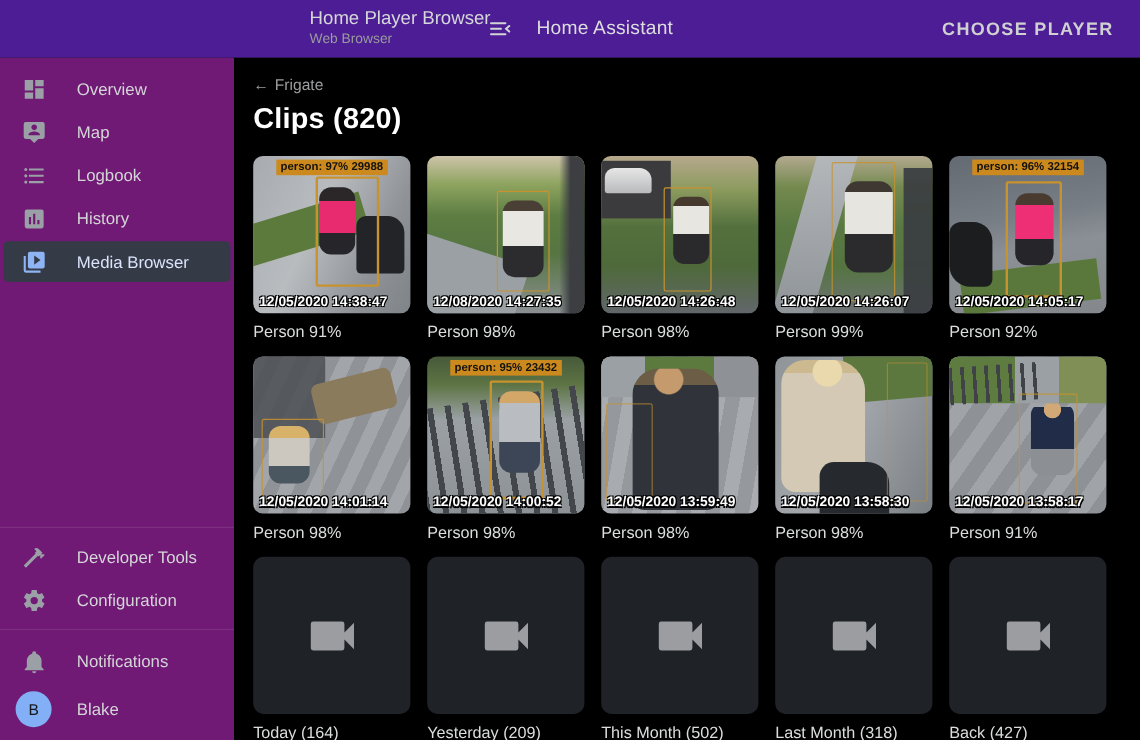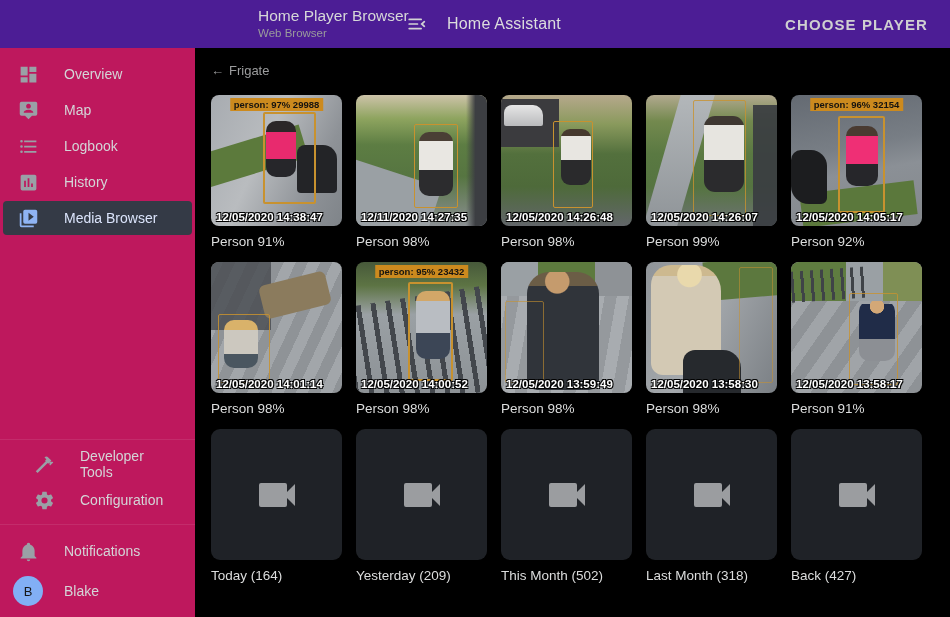--- a/index.html
+++ b/index.html
@@ -14,35 +14,35 @@
   .app-title { color:#dcdddd; font-size:16px; margin-left:6px; letter-spacing:.2px; }
   .panel-head { position:absolute; left:258px; top:7px; }
   .panel-title { color:#d6d7d8; font-size:15.5px; }
   .panel-sub { color:#9a9b9c; font-size:11.5px; margin-top:2px; }
   .choose-player { position:absolute; right:14px; top:0; height:48px; display:flex; align-items:center;
     color:#cfd0d1; font-size:15px; font-weight:700; letter-spacing:1.1px; cursor:pointer;
     padding:0 8px; border-radius:4px; }
 
   
   .sidebar { position:absolute; top:48px; left:0; width:195px; height:569px;
-    background:#be185d; display:flex; flex-direction:column; }
+    background:#701a75; display:flex; flex-direction:column; }
   .nav { padding-top:8px; }
   .nav-item { position:relative; height:36px; display:flex; align-items:center; cursor:pointer;
     color:#d4d5d7; font-size:14px; font-weight:500; }
   .nav-item .ic { width:24px; height:24px; margin:0 24px 0 16px; display:flex; align-items:center;
     justify-content:center; flex:0 0 auto; }
   .nav-item svg { width:21px; height:21px; fill:#9aa0a6; }
   .nav-item.selected { color:#dbe4fb; }
   .nav-item.selected::before { content:""; position:absolute; left:3px; right:3px; top:1px; bottom:1px;
     background:#343a46; border-radius:4px; }
   .nav-item.selected svg { fill:#8fb4f4; }
   .nav-item > * { position:relative; }
   .spacer { flex:1; }
   .side-divider { border:none; border-top:1px solid rgba(255,255,255,.09); margin:0; }
-  .foot { padding:6px 16px; }
+  .foot { padding:6px 0; }
   .notif-area { padding:8px 0 2px; }
   .user-row { height:44px; display:flex; align-items:center; cursor:pointer;
     color:#d4d5d7; font-size:14px; font-weight:500; margin-bottom:2px; }
   .avatar { width:30px; height:30px; border-radius:50%; background:#82aff5; color:#17181a;
     font-size:13px; font-weight:500; display:flex; align-items:center; justify-content:center;
     margin:0 21px 0 13px; }
 
   
   .main { position:absolute; top:48px; left:195px; width:755px; height:569px;
     background:#000000; overflow:hidden; }
@@ -247,20 +247,21 @@
       <span>Blake</span>
     </div>
   </div>
 </div>
 
 <div class="main">
   <div class="breadcrumb">
     <span class="arr"></span>
     <span>Frigate</span>
   </div>
+  <div class="page-title">Clips (820)</div>
 
   <div class="grid">
 
     <div class="card" data-scene="s1">
       <div class="thumb">
         <div class="layer la"></div>
           <div class="layer lc"></div>
           <div class="layer lb"></div>
         <div class="bbox"></div>
         <div class="det">person: 97% 29988</div>
@@ -268,21 +269,21 @@
       </div>
       <div class="caption">Person 91%</div>
     </div>
     <div class="card" data-scene="s2">
       <div class="thumb">
         <div class="layer la"></div>
           <div class="layer lc"></div>
           <div class="layer lb"></div>
         <div class="bbox"></div>
 
-        <div class="ts">12/11/2020 14:27:35</div>
+        <div class="ts">12/08/2020 14:27:35</div>
       </div>
       <div class="caption">Person 98%</div>
     </div>
     <div class="card" data-scene="s3">
       <div class="thumb">
         <div class="layer la"></div>
           <div class="layer lb"></div>
           <div class="layer lc"></div>
         <div class="bbox"></div>
 

